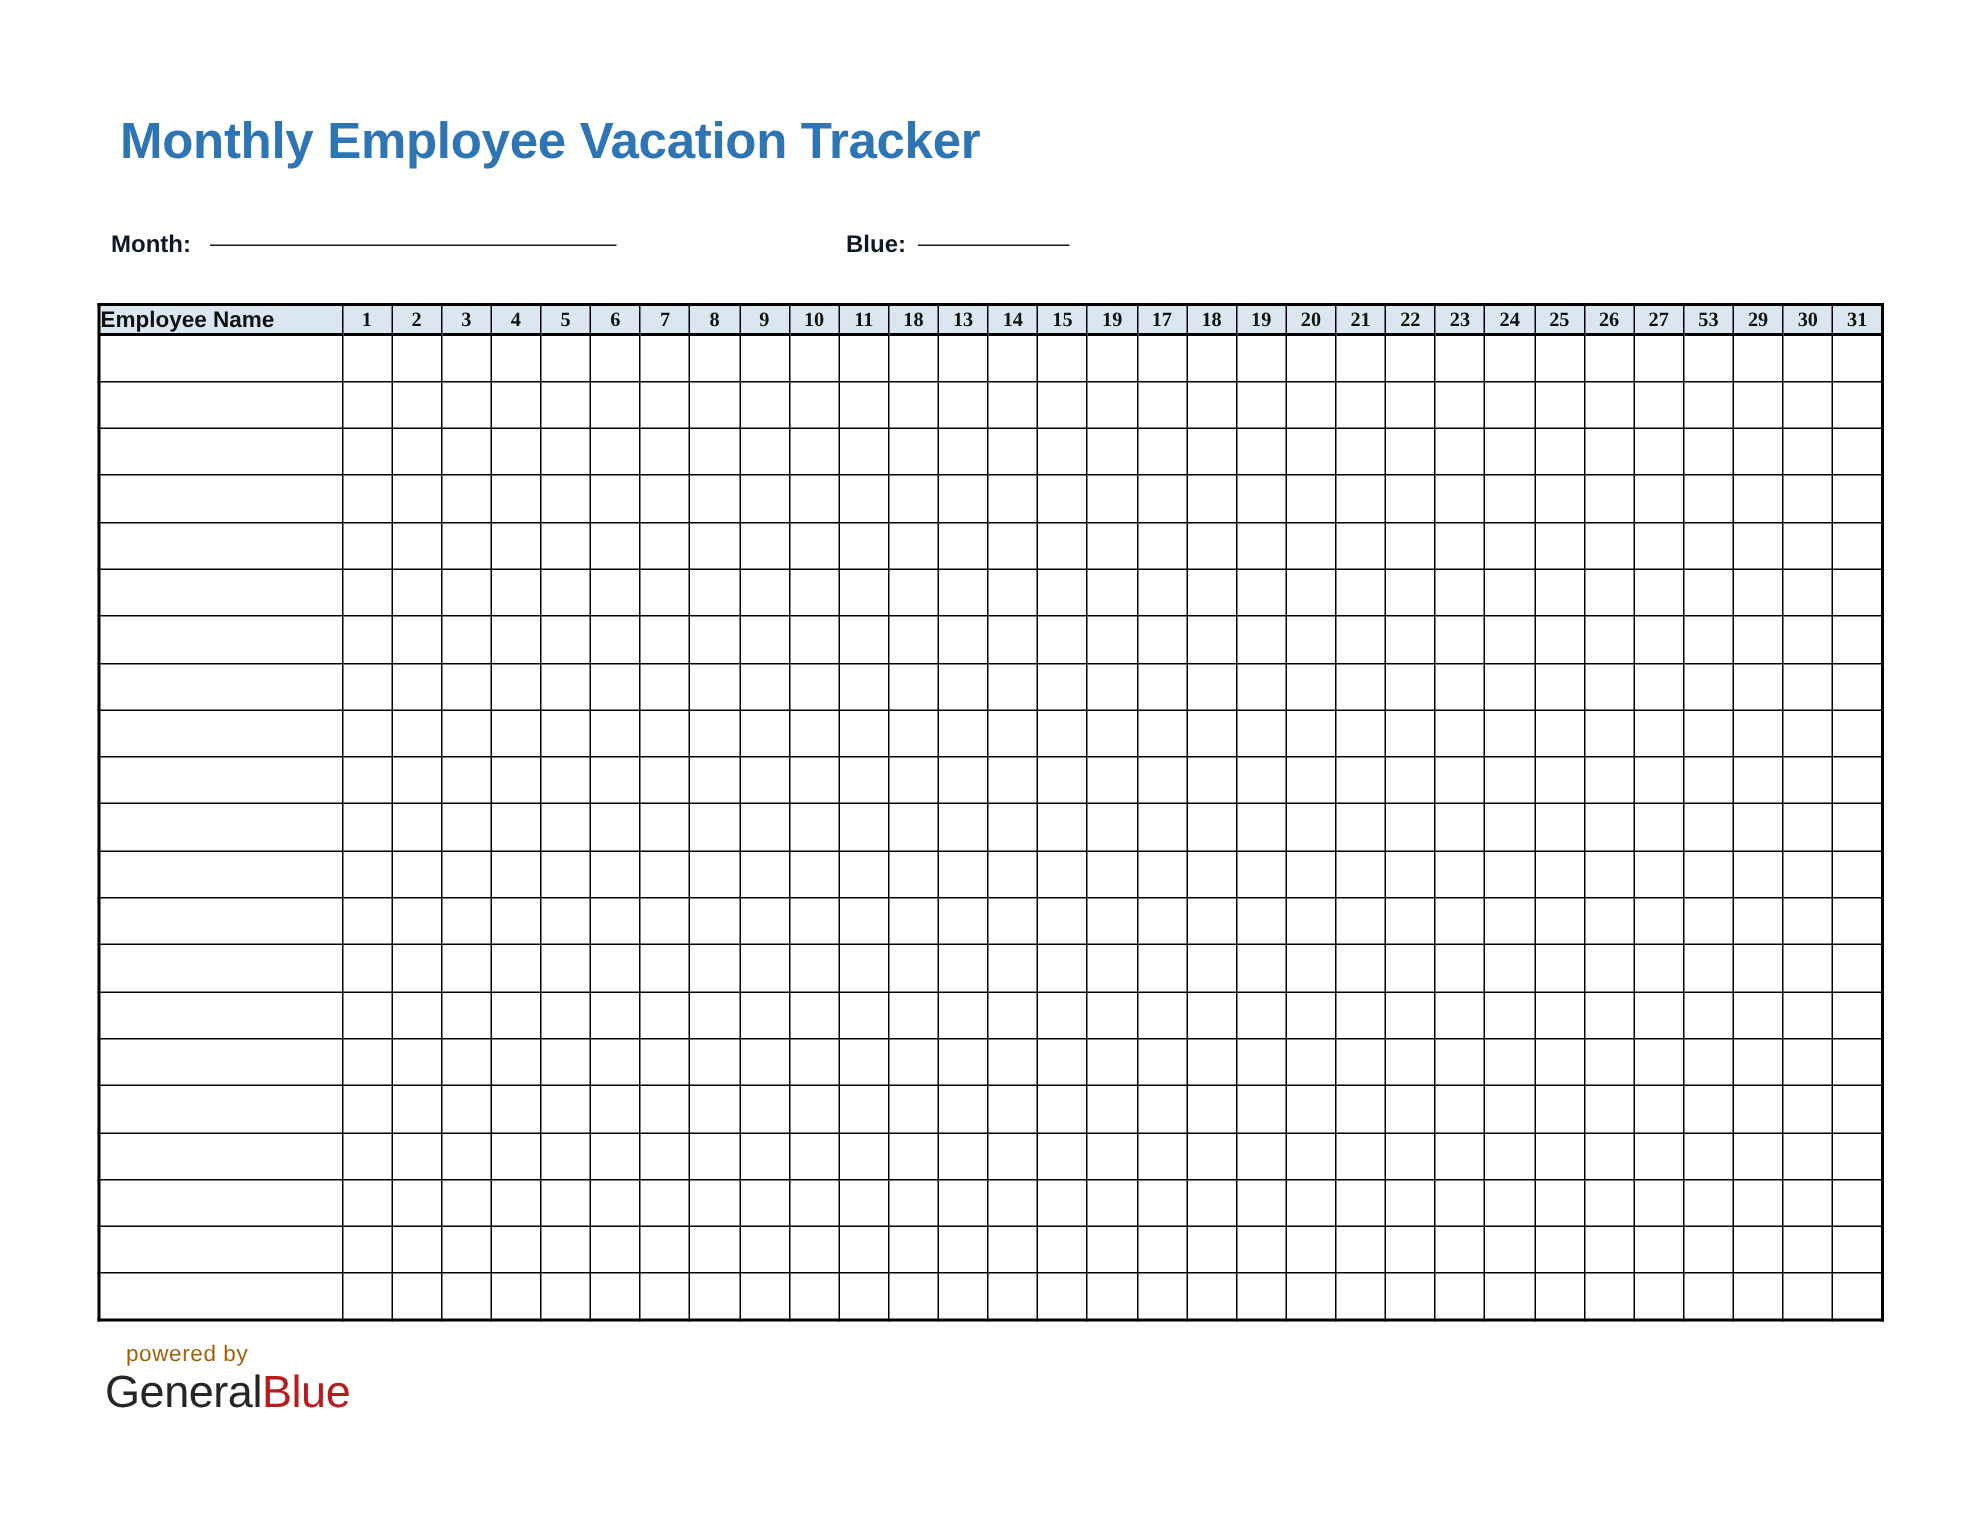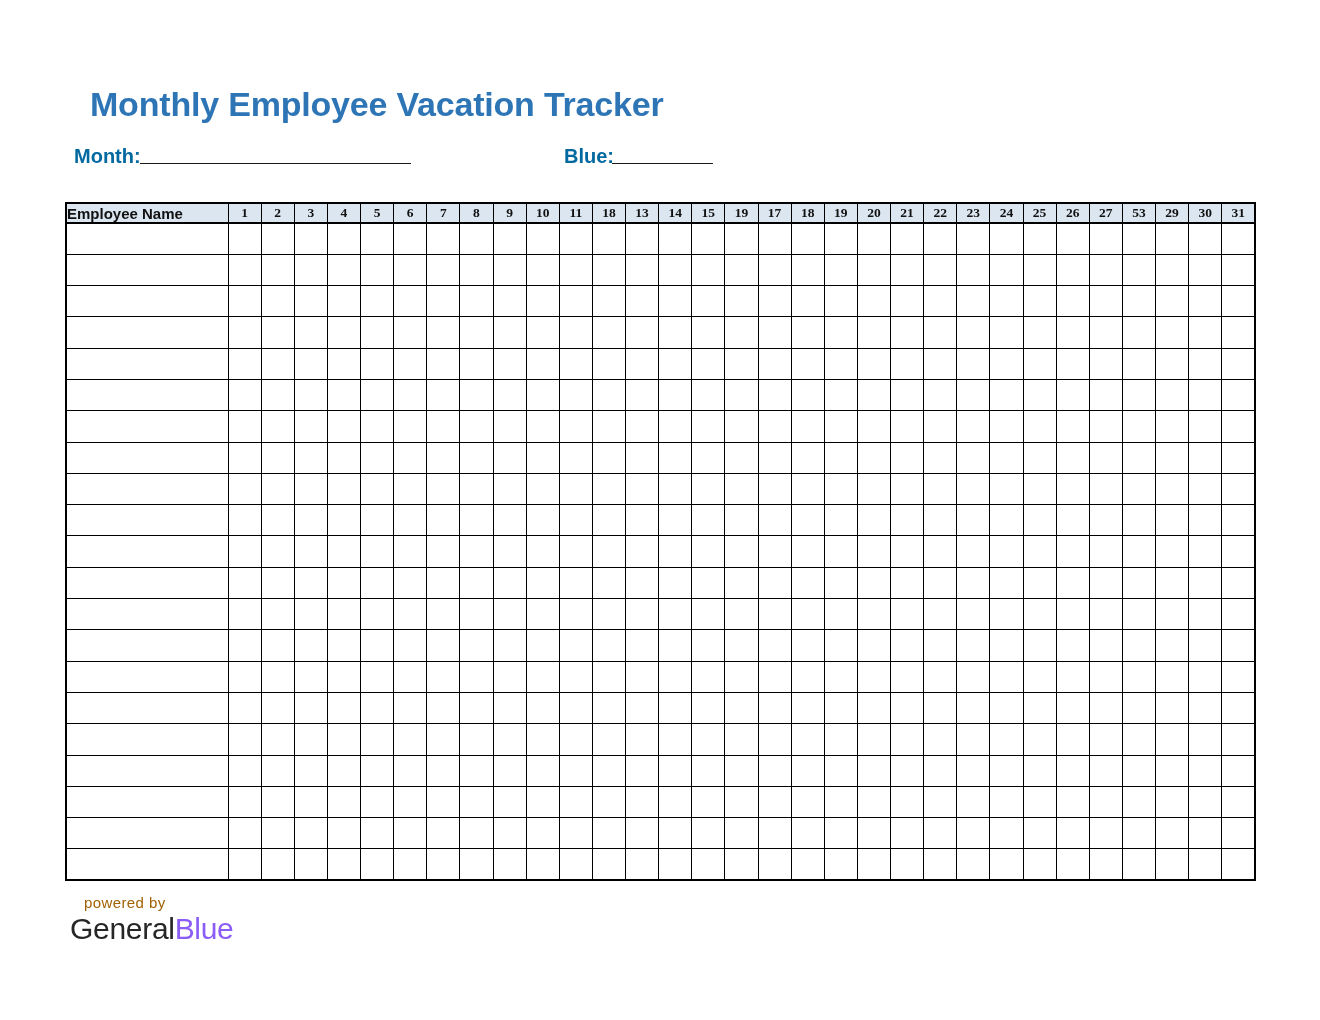--- a/index.html
+++ b/index.html
@@ -13,43 +13,43 @@
     width: 1320px;
     height: 1020px;
     background: #ffffff;
     overflow: hidden;
   }
   
   .title {
     position: absolute;
     left: 76px;
     top: 70px;
-    margin: 14px;
+    margin: 4px;
     font-size: 34px;
     line-height: 40px;
     font-weight: bold;
     letter-spacing: -0.2px;
     color: #2E75B6;
     font-family: "Liberation Sans", sans-serif;
     text-align: right;
   }
   
   .fields {
     position: absolute;
     left: 0;
     top: 141px;
     width: 1320px;
     height: 24px;
   }
   .flabel {
     position: absolute;
-    top: 4px;
-    font-size: 20px;
+    top: 14px;
+    font-size: 16px;
     font-weight: bold;
-    color: #0369a1;
+    color: #0f172a;
   }
   .flabel.month { left: 74px; }
   .flabel.year  { left: 564px; }
   .fline {
     position: absolute;
     top: 0;
     height: 22px;
     border-bottom: 1.5px solid #1a1a1a;
     font-size: 15px;
     color: #111111;
@@ -107,21 +107,21 @@
   }
   .brand {
     position: absolute;
     left: 70px;
     top: 910px;
     font-size: 30px;
     letter-spacing: -0.3px;
     line-height: 38px;
     color: #262626;
   }
-  .brand .accent { color: #8b5cf6; text-align: center; }
+  .brand .accent { color: #b91c1c; text-align: center; }
 </style>
 </head>
 <body>
 
 <div class="page">
 
   <h1 class="title">Monthly Employee Vacation Tracker</h1>
 
   <div class="fields">
     <span class="flabel month">Month:</span>

